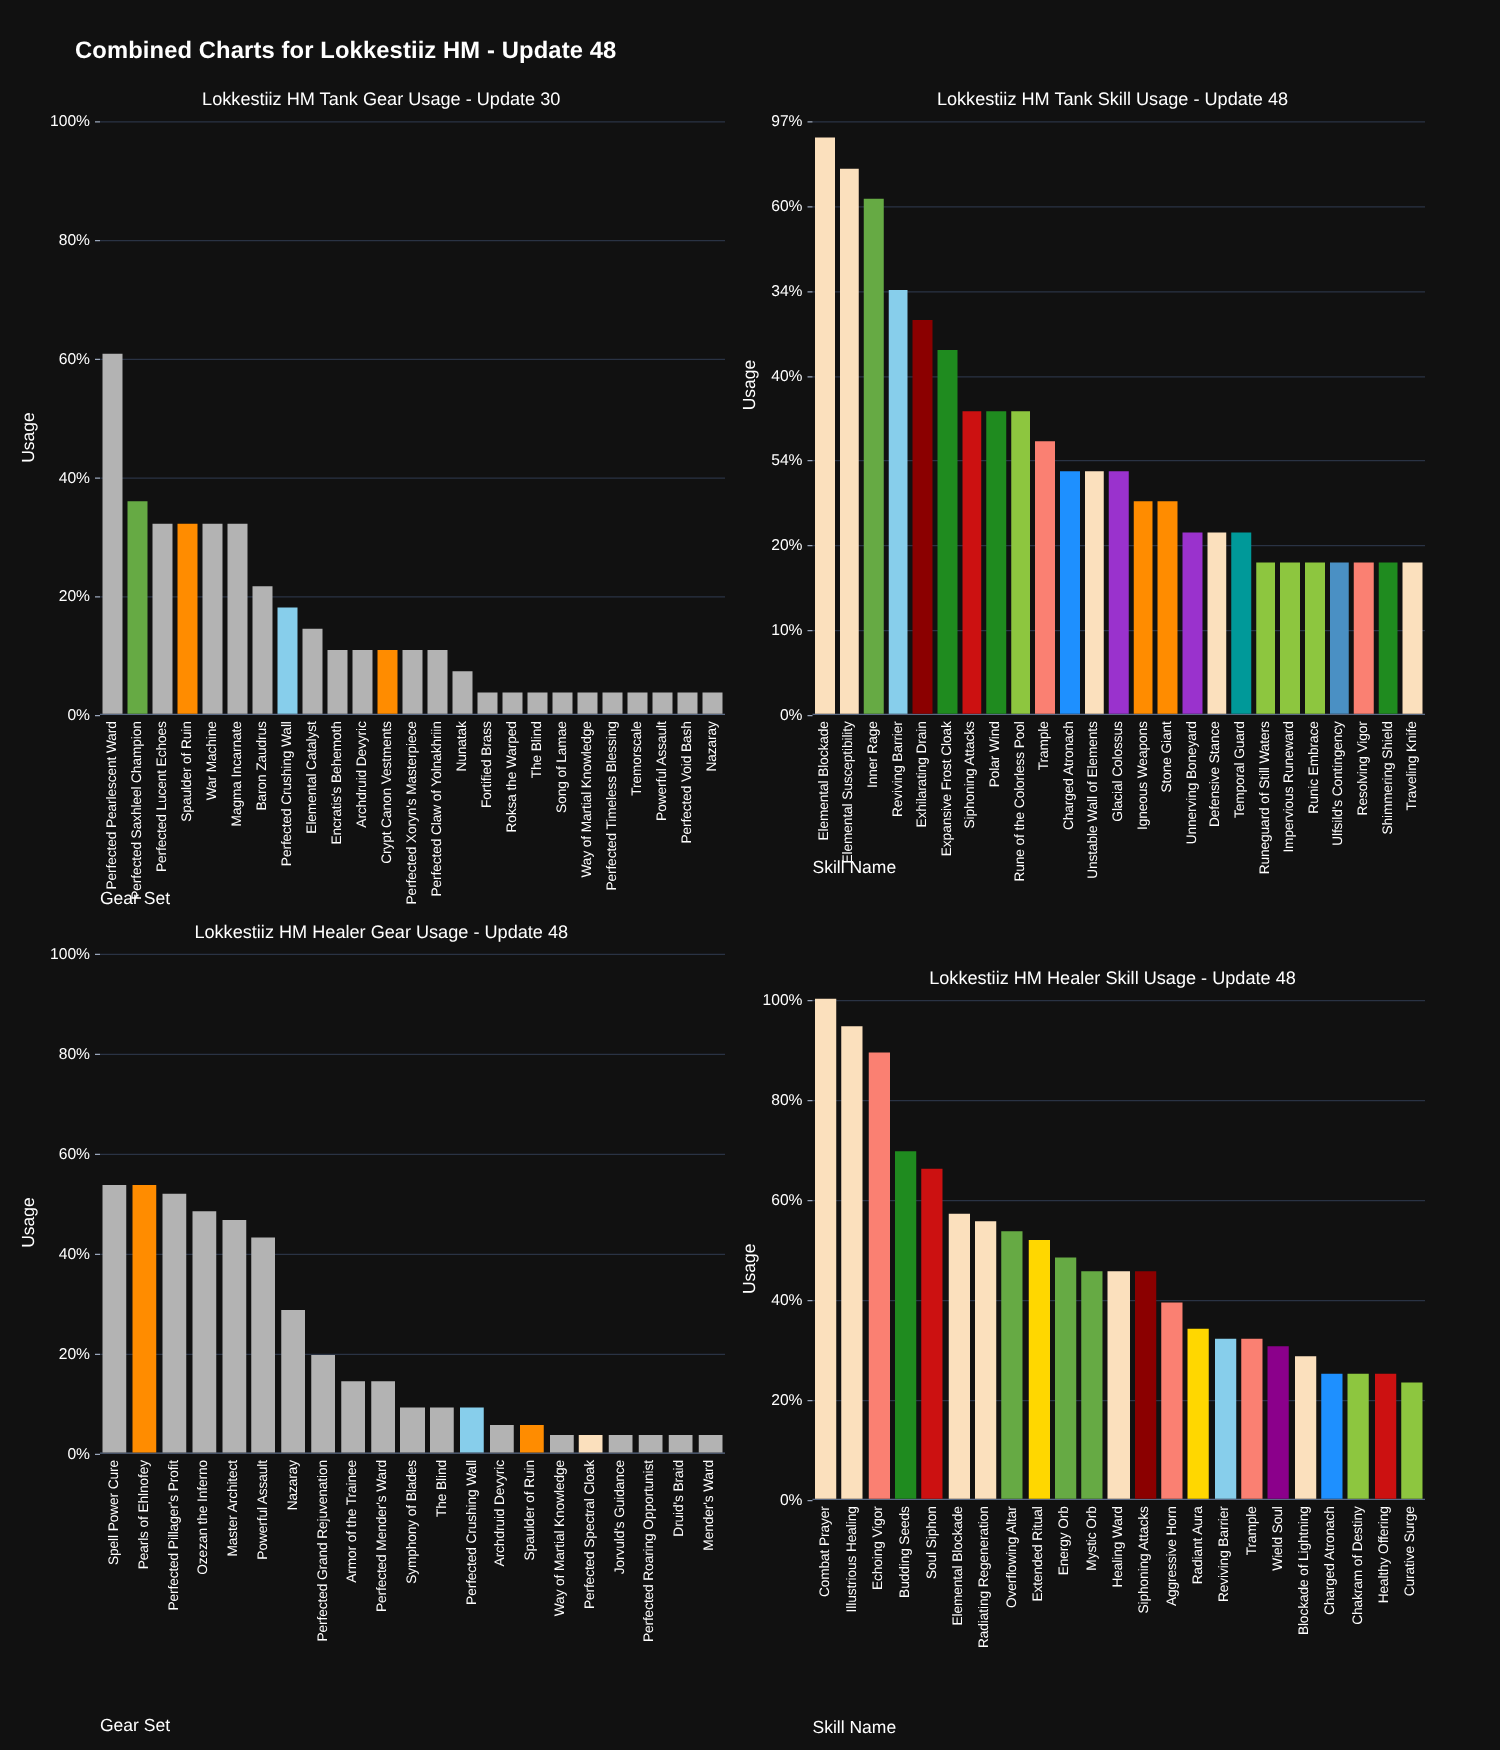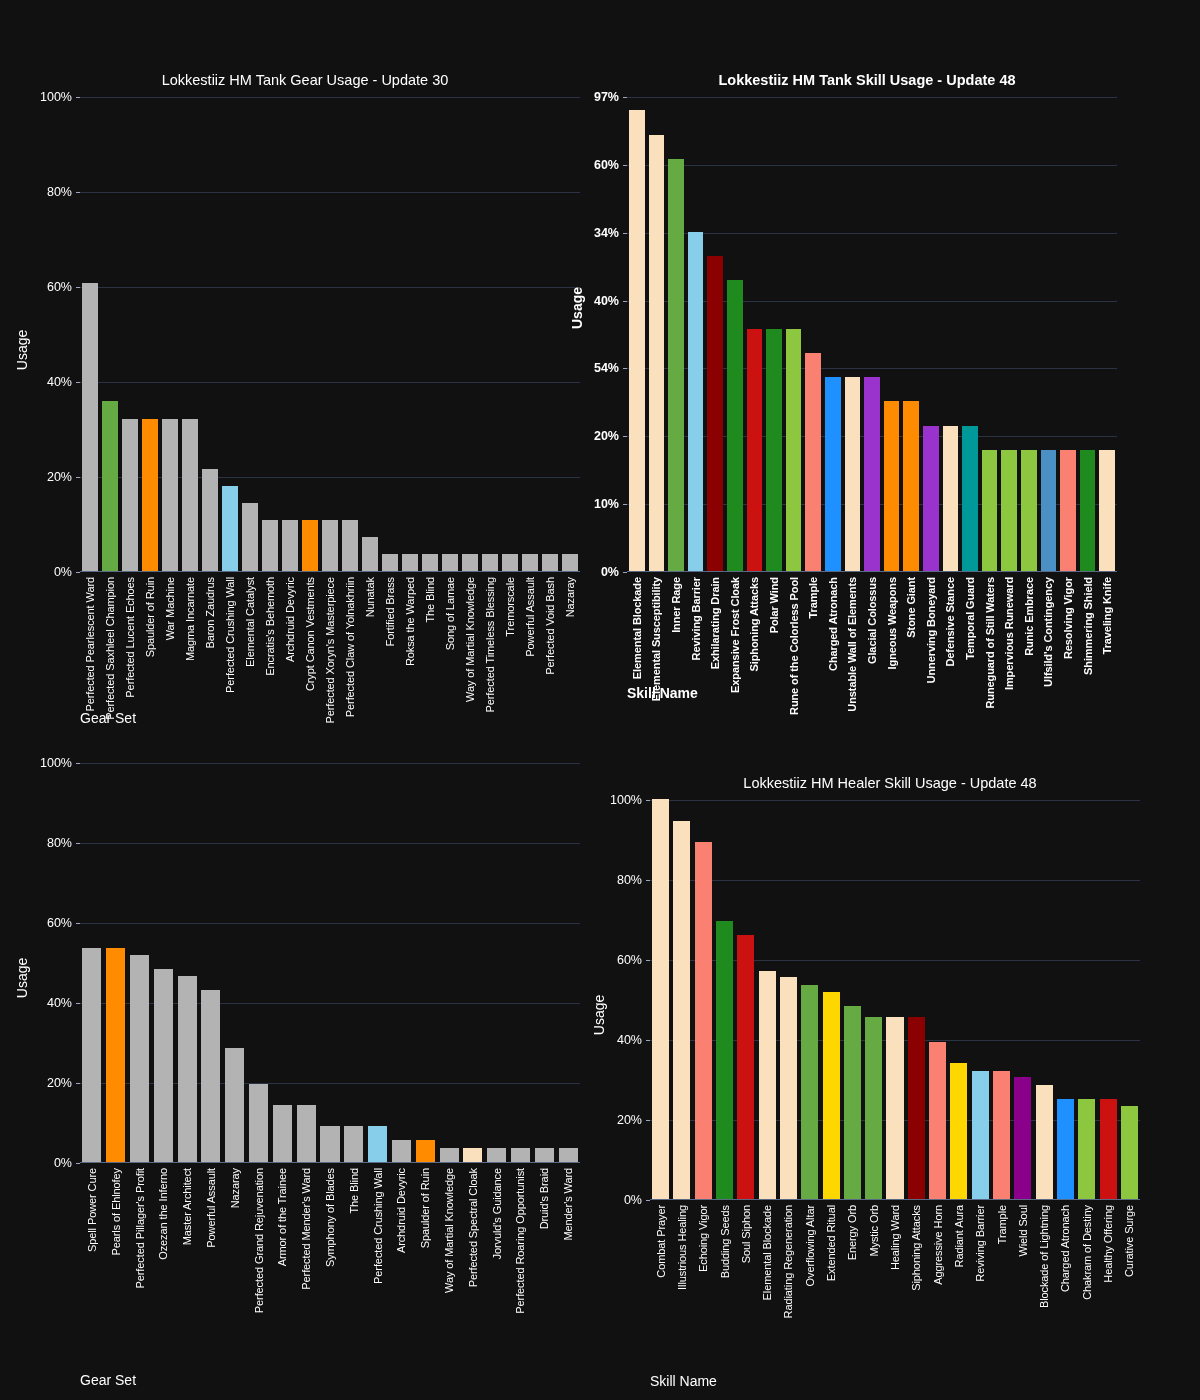--- a/index.html
+++ b/index.html
@@ -92,20 +92,21 @@
     transform-origin: center;
     line-height: 1;
     letter-spacing: -0.1px;
   }
 </style>
 </head>
 <body>
 
 <div id="page">
 
+  <div class="main-title">Combined Charts for Lokkestiiz HM - Update 48</div>
 
   <div class="panel" style="left:20px; top:72px; width:570px; height:660px;">
     <div class="panel-title">Lokkestiiz HM Tank Gear Usage - Update 30</div>
     <div class="ylabel" style="left:-18px; top:270px; transform:rotate(-90deg);">Usage</div>
     <div class="plot" id="plot0" style="left:60px; top:25px; width:500px; height:475px;">
         <div class="ytick-label" style="top: 475px; right: 508px;">0%</div>
         <div class="ytick-mark" style="top: 475px; left: -4px;"></div>
         <div class="gridline" style="top: 380px;"></div>
         <div class="ytick-label" style="top: 380px; right: 508px;">20%</div>
         <div class="ytick-mark" style="top: 380px; left: -4px;"></div>
@@ -170,21 +171,21 @@
         <div class="xtick" style="left: 390px; transform: rotate(180deg) translateX(50%);">Way of Martial Knowledge</div>
         <div class="xtick" style="left: 410px; transform: rotate(180deg) translateX(50%);">Perfected Timeless Blessing</div>
         <div class="xtick" style="left: 430px; transform: rotate(180deg) translateX(50%);">Tremorscale</div>
         <div class="xtick" style="left: 450px; transform: rotate(180deg) translateX(50%);">Powerful Assault</div>
         <div class="xtick" style="left: 470px; transform: rotate(180deg) translateX(50%);">Perfected Void Bash</div>
         <div class="xtick" style="left: 490px; transform: rotate(180deg) translateX(50%);">Nazaray</div>
       </div>
     <div class="xlabel" style="left:60px; top:638px; width:500px;">Gear Set</div>
   </div>
 
-  <div class="panel" style="left:572px; top:72px; width:590px; height:640px;font-weight:bold;">
+  <div class="panel" style="left:595px; top:72px; width:590px; height:640px;">
     <div class="panel-title">Lokkestiiz HM Tank Skill Usage - Update 48</div>
     <div class="ylabel" style="left:-16px; top:228px; transform:rotate(-90deg);">Usage</div>
     <div class="plot" id="plot1" style="left:55px; top:25px; width:490px; height:475px;">
         <div class="ytick-label" style="top: 475px; right: 498px;">0%</div>
         <div class="ytick-mark" style="top: 475px; left: -4px;"></div>
         <div class="gridline" style="top: 407.143px;"></div>
         <div class="ytick-label" style="top: 407.143px; right: 498px;">10%</div>
         <div class="ytick-mark" style="top: 407.143px; left: -4px;"></div>
         <div class="gridline" style="top: 339.286px;"></div>
         <div class="ytick-label" style="top: 339.286px; right: 498px;">20%</div>
@@ -254,20 +255,21 @@
         <div class="xtick" style="left: 401.8px; transform: rotate(180deg) translateX(50%);">Runic Embrace</div>
         <div class="xtick" style="left: 421.4px; transform: rotate(180deg) translateX(50%);">Ulfsild's Contingency</div>
         <div class="xtick" style="left: 441px; transform: rotate(180deg) translateX(50%);">Resolving Vigor</div>
         <div class="xtick" style="left: 460.6px; transform: rotate(180deg) translateX(50%);">Shimmering Shield</div>
         <div class="xtick" style="left: 480.2px; transform: rotate(180deg) translateX(50%);">Traveling Knife</div>
       </div>
     <div class="xlabel" style="left:55px; top:613px; width:490px;">Skill Name</div>
   </div>
 
   <div class="panel" style="left:20px; top:738px; width:570px; height:660px;">
+    <div class="panel-title">Lokkestiiz HM Healer Gear Usage - Update 48</div>
     <div class="ylabel" style="left:-18px; top:232px; transform:rotate(-90deg);">Usage</div>
     <div class="plot" id="plot2" style="left:60px; top:25px; width:500px; height:400px;">
         <div class="ytick-label" style="top: 400px; right: 508px;">0%</div>
         <div class="ytick-mark" style="top: 400px; left: -4px;"></div>
         <div class="gridline" style="top: 320px;"></div>
         <div class="ytick-label" style="top: 320px; right: 508px;">20%</div>
         <div class="ytick-mark" style="top: 320px; left: -4px;"></div>
         <div class="gridline" style="top: 240px;"></div>
         <div class="ytick-label" style="top: 240px; right: 508px;">40%</div>
         <div class="ytick-mark" style="top: 240px; left: -4px;"></div>

